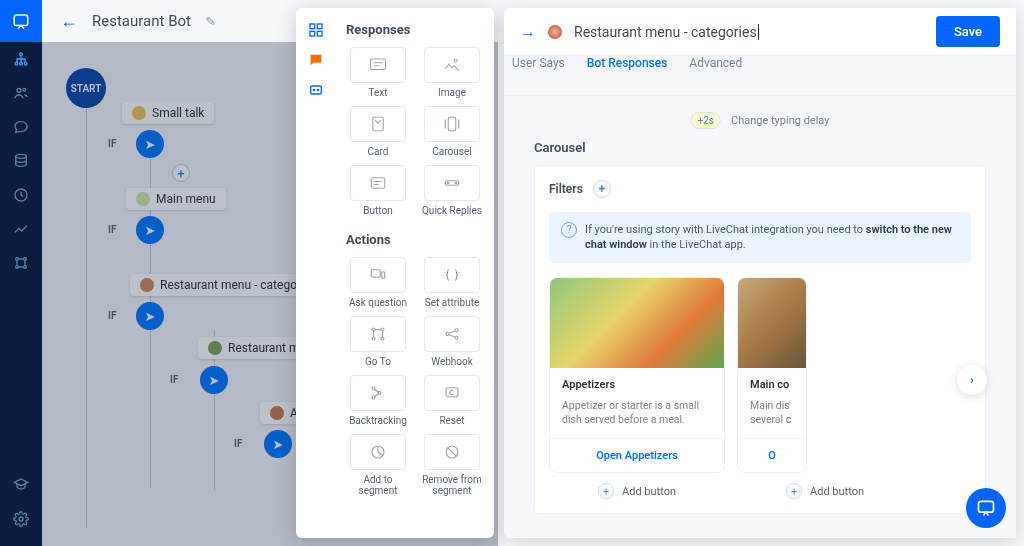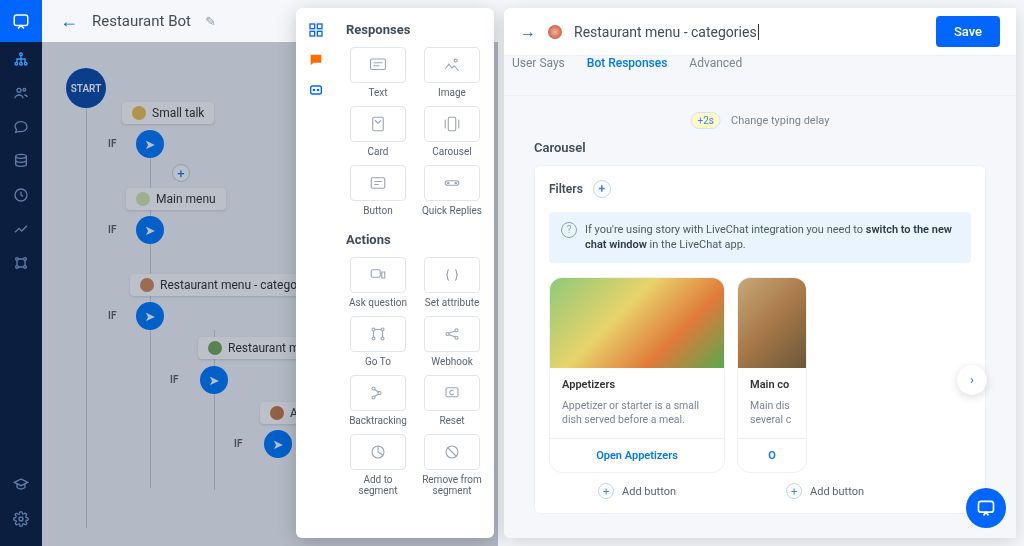--- a/index.html
+++ b/index.html
@@ -46,21 +46,21 @@
 .typing{position:absolute;top:16px;left:50%;transform:translateX(-50%);display:flex;align-items:center;gap:10px;font-size:11px;color:#7a8591}
 .typing .badge{border:1px solid #cfe3ff;color:#3b82f6;border-radius:12px;padding:2px 6px;font-size:10px;background:#fef9c3}
 .sec-title{font-size:13px;font-weight:600;color:#424d57;margin-top:28px;margin-bottom:10px}
 .card-block{background:#fff;border:1px solid #eef1f4;border-radius:6px;padding:14px;margin-right:30px}
 .filters-row{display:flex;align-items:center;gap:10px;font-size:12px;font-weight:600;color:#424d57;margin-bottom:14px}
 .filters-row .plus{width:18px;height:18px;border-radius:50%;border:1px solid #bcd6ff;display:flex;align-items:center;justify-content:center;color:#3b82f6;font-size:12px}
 .info-box{background:#eaf4ff;border-radius:4px;padding:10px 12px;font-size:11px;color:#4a5a6a;display:flex;gap:8px;line-height:1.4}
 .info-box .q{width:16px;height:16px;border:1.5px solid #8aa3bd;border-radius:50%;display:flex;align-items:center;justify-content:center;color:#8aa3bd;font-size:10px;flex-shrink:0}
 .info-box b{font-weight:600;color:#2a3a4a}
 .carousel-row{display:flex;gap:12px;margin-top:14px;position:relative}
-.ccard{width:176px;flex-shrink:0;background:#fff;border:1px solid #eef1f4;border-radius:13px;overflow:hidden;display:flex;flex-direction:column}
+.ccard{width:176px;flex-shrink:0;background:#fff;border:1px solid #eef1f4;border-radius:8px;overflow:hidden;display:flex;flex-direction:column}
 .ccard.cut{width:70px}
 .cimg{height:90px;background:#888}
 .cimg.a{background:linear-gradient(135deg,#8fc97a 0%,#e8d36a 40%,#e07a3a 70%,#5aa84f 100%)}
 .cimg.b{background:linear-gradient(135deg,#e8d9c8 0%,#d89a7a 40%,#8a5a4a 70%,#6a8a5a 100%)}
 .cimg.c{background:linear-gradient(135deg,#c8a878 0%,#a87848 50%,#6a5838 100%)}
 .cbody{padding:10px 12px;flex:1}
 .cbody .ct{font-size:11px;font-weight:600;color:#333;margin-bottom:8px}
 .cbody .cd{font-size:10.5px;color:#7a8591;line-height:1.4}
 .caction{border-top:1px solid #eef1f4;padding:10px;text-align:center;font-size:11px;font-weight:600;color:#0077ff}
 .addbtn-row{display:flex;gap:12px;margin-top:10px}

